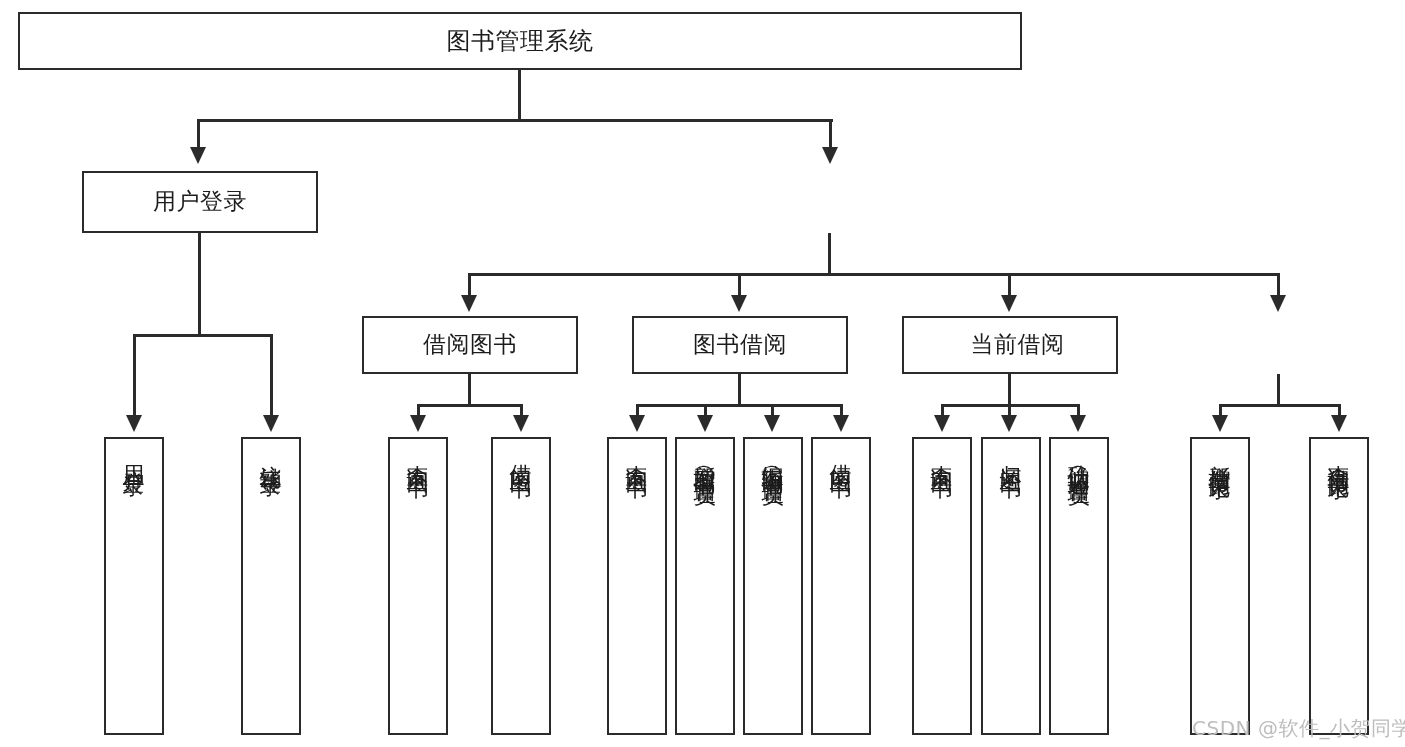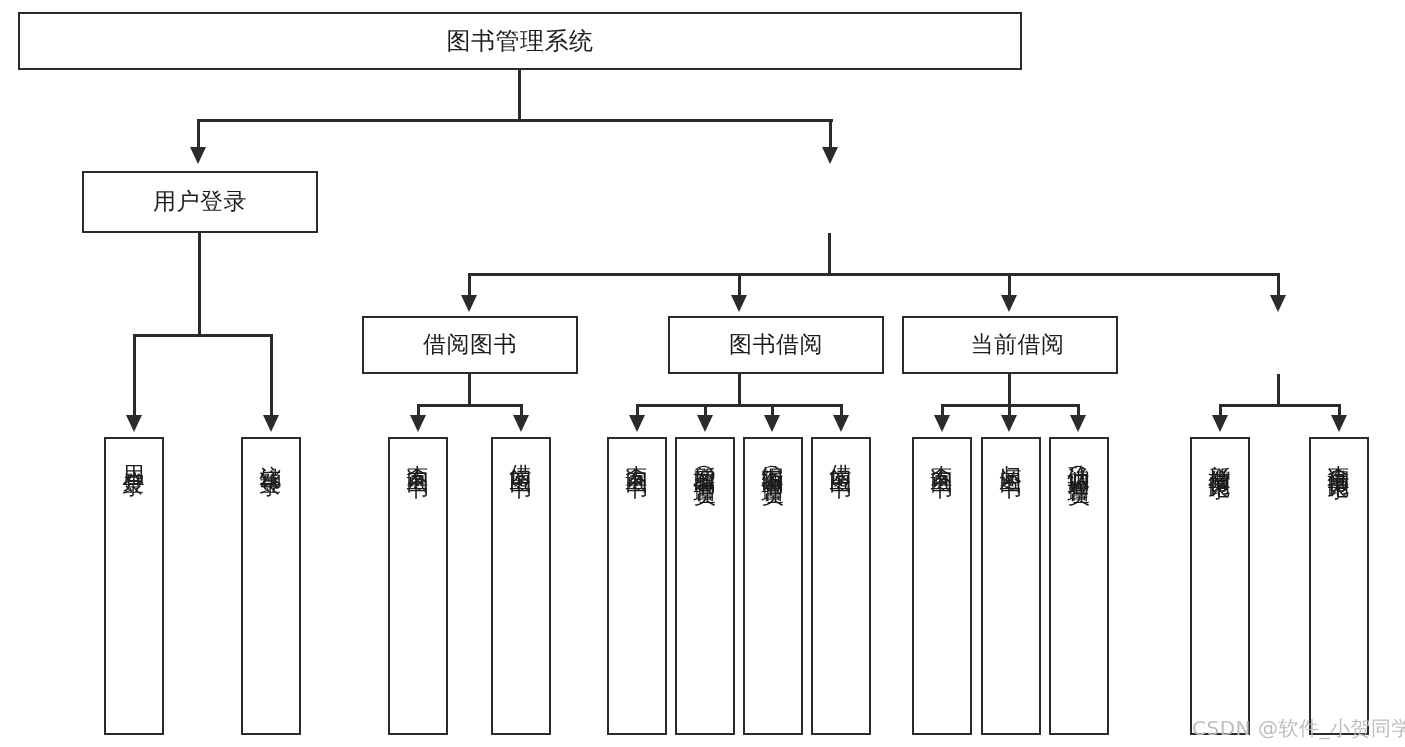--- a/index.html
+++ b/index.html
@@ -118,21 +118,21 @@
   <div class="conn v" style="left:738px; top:273px; width:3px; height:23px;"></div>
   <div class="arrow" style="left:731px; top:295px;"></div>
   <div class="conn v" style="left:1008px; top:273px; width:3px; height:23px;"></div>
   <div class="arrow" style="left:1001px; top:295px;"></div>
   <div class="conn v" style="left:1277px; top:273px; width:3px; height:23px;"></div>
   <div class="arrow" style="left:1270px; top:295px;"></div>
 
   <div class="node horiz" style="left:362px; top:316px; width:216px; height:58px;">
     <span class="node-label">借阅图书</span>
   </div>
-  <div class="node horiz" style="left:632px; top:316px; width:216px; height:58px;margin-left:36px;">
+  <div class="node horiz" style="left:632px; top:316px; width:216px; height:58px;">
     <span class="node-label">图书借阅</span>
   </div>
   <div class="node horiz" style="left:902px; top:316px; width:216px; height:58px;padding-left:15px;">
     <span class="node-label">当前借阅</span>
   </div>
 
   <div class="conn v" style="left:468px; top:374px; width:3px; height:31px;"></div>
   <div class="conn h" style="left:417px; top:404px; width:106px; height:3px;"></div>
   <div class="conn v" style="left:417px; top:404px; width:3px; height:12px;"></div>
   <div class="arrow" style="left:410px; top:415px;"></div>

